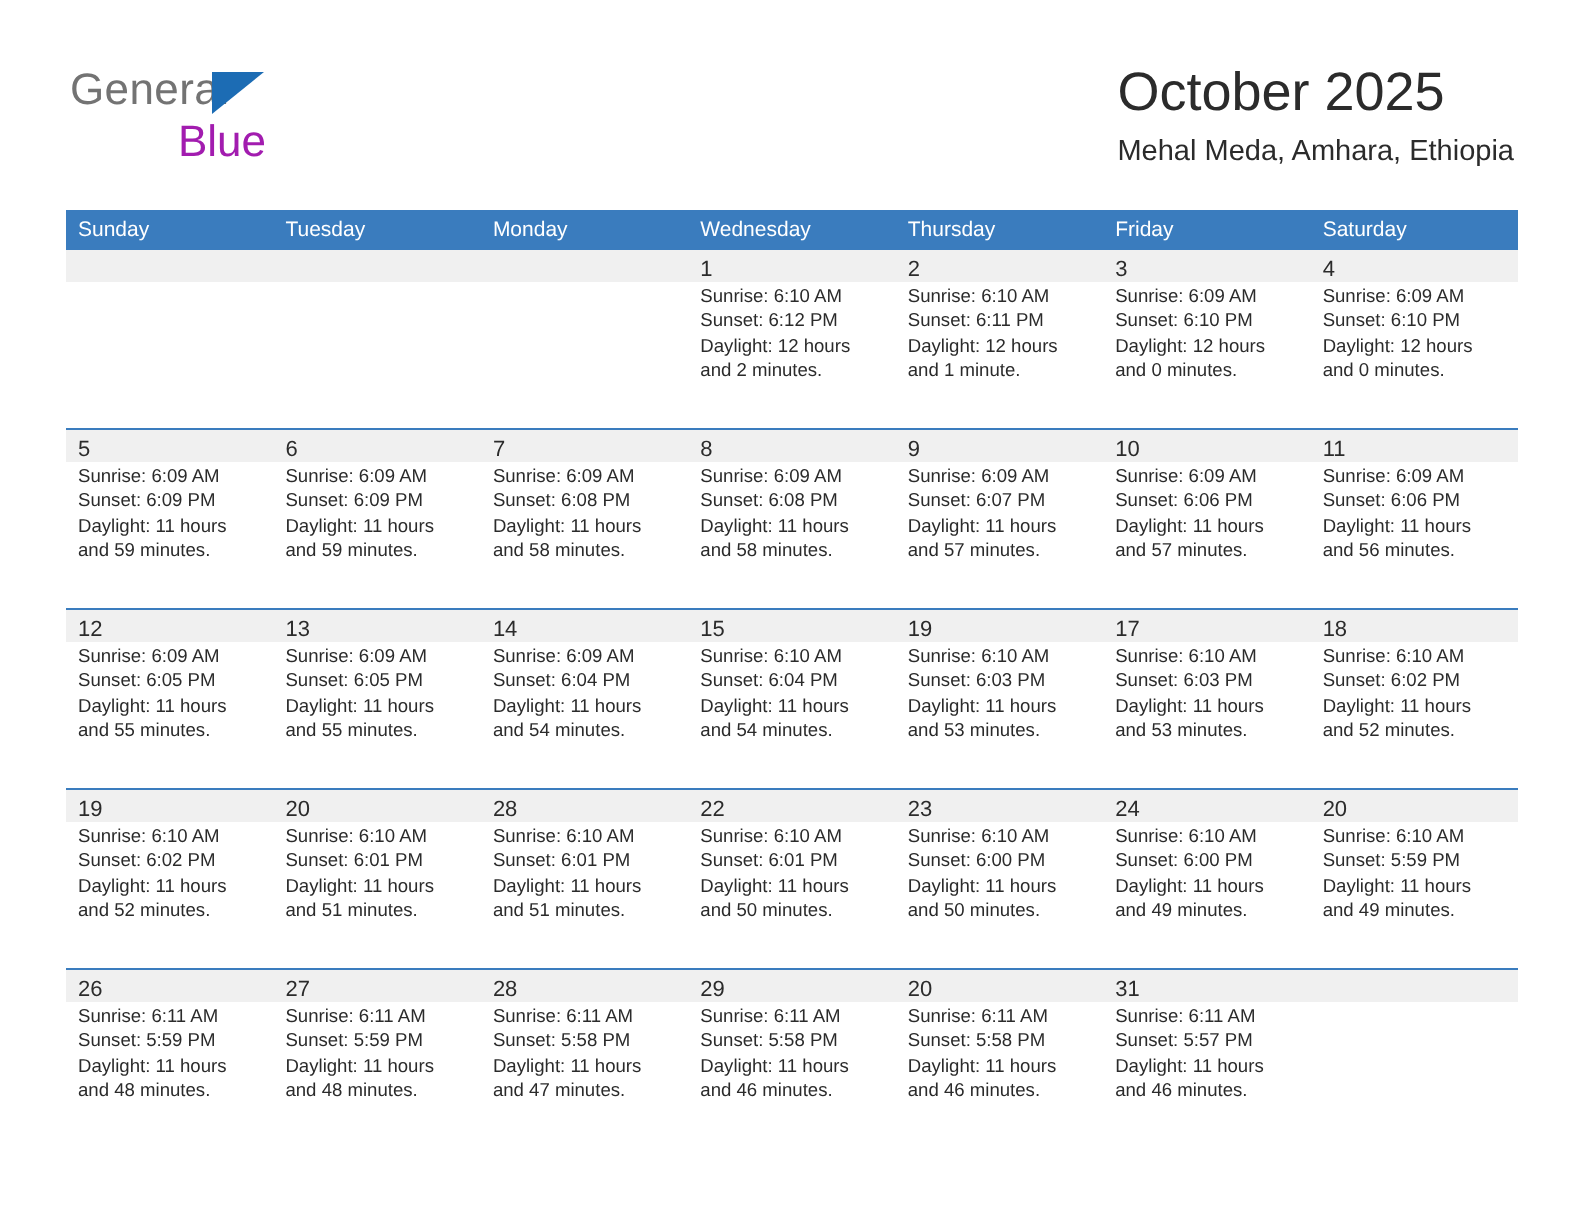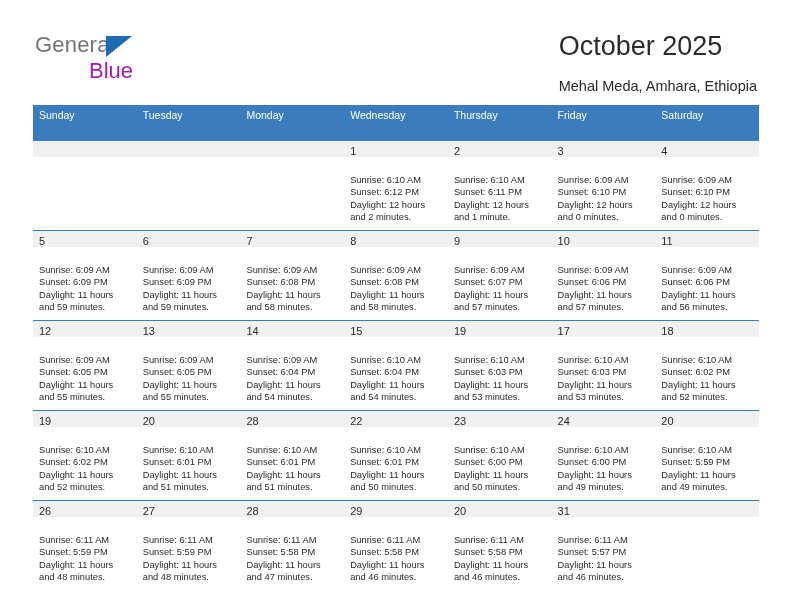--- a/index.html
+++ b/index.html
@@ -73,35 +73,35 @@
     color: #2b2b2b;
     font-weight: normal;
     line-height: 32px;
     margin: 0;
     font-family: "Liberation Sans", sans-serif;
   }
   .cal-subtitle {
     font-size: 14.5px;
     color: #2b2b2b;
     line-height: 20px;
-    margin: 14px 0 0 0;
+    margin: 4px 0 0 0;
     font-family: "Liberation Sans", sans-serif;
   }
 
   
   .calendar {
     position: absolute;
     left: 33px;
     top: 105px;
     width: 726px;
   }
   .weekday-row {
     display: flex;
     width: 726px;
-    height: 36px;
+    height: 20px;
     background: #3a7cbe;
   }
   .weekday-cell {
     flex: 1 1 0;
     color: #ffffff;
     font-size: 10.5px;
     line-height: 20px;
     padding-left: 6px;
     box-sizing: border-box;
     font-family: "Liberation Sans", sans-serif;
@@ -134,21 +134,21 @@
   .day-cell.empty .day-number-band {
     background: #f0f0f0;
   }
   .day-number {
     font-size: 11px;
     line-height: 16px;
     color: #2b2b2b;
     font-family: "Liberation Sans", sans-serif;
   }
   .day-body {
-    padding: 17px 5px 0 6px;
+    padding: 1px 5px 0 6px;
   }
   .day-body div {
     font-size: 9.3px;
     line-height: 12.4px;
     color: #2b2b2b;
     white-space: nowrap;
     font-family: "Liberation Sans", sans-serif;
   }
 </style>
 </head>

